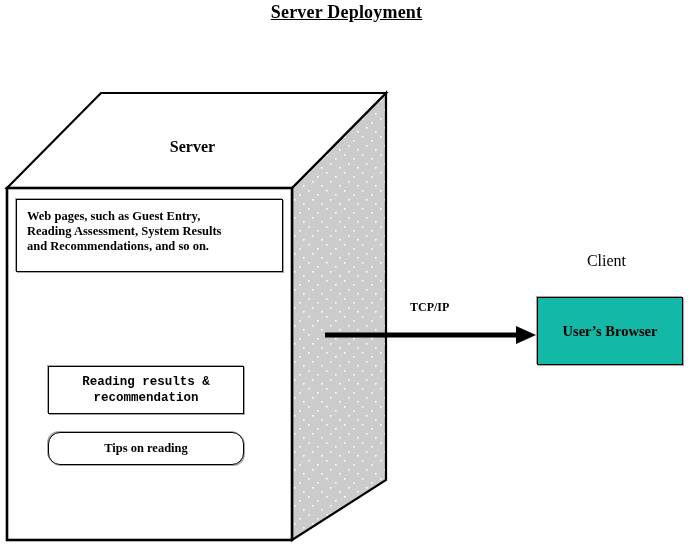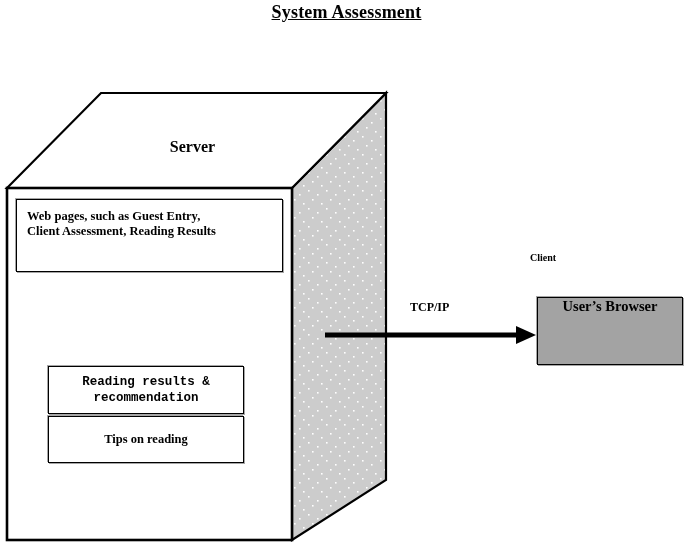--- a/index.html
+++ b/index.html
@@ -88,21 +88,21 @@
     left: 41px;
     width: 196px;
     display: flex;
     align-items: center;
     justify-content: center;
     text-align: center;
   }
   #box-reading-passages   { top: 95px;  height: 29px; }
   #box-questions-answers  { top: 134px; height: 34px; }
   #box-results-recommend  { top: 178px; height: 48px; font-family: Liberation Mono, monospace; }
-  #box-tips-reading       { top: 228px; height: 47px; }
+  #box-tips-reading       { top: 244px; height: 33px; border-radius: 12px; }
   #box-reading-statistics { top: 280px; height: 35px; }
   .list-box .label-2line { line-height: 16px; }
 
   
   #connector {
     position: absolute;
     left: 320px;
     top: 300px;
     width: 230px;
     height: 60px;
@@ -127,44 +127,45 @@
     left: 530px;
     top: 252px;
     width: 160px;
     height: 120px;
   }
   #client-label {
     position: absolute;
     left: 0;
     top: 0;
     width: 153px;
-    font-size: 10px;
-    font-weight: bold;
+    text-align: center;
+    font-size: 16px;
+    font-weight: normal;
   }
   #client-box {
     position: absolute;
     left: 7px;
     top: 45px;
     width: 146px;
     height: 68px;
-    background: #a3a3a3;
+    background: #14b8a6;
     border: 1px solid #000000;
     box-shadow: -1px -1px 0 0 #a6a6a6, 1px 1px 0 0 #a6a6a6;
     box-sizing: border-box;
     display: flex;
-    align-items: flex-start;
+    align-items: center;
     justify-content: center;
     font-size: 14.5px;
     font-weight: bold;
   }
 </style>
 </head>
 <body>
 
-<div id="diagram-title">System Assessment</div>
+<div id="diagram-title">Server Deployment</div>
 
 <div id="server-node">
 
   <svg id="server-3d-svg" width="400" height="470">
     <defs>
       <pattern id="dotfill" width="18" height="18" patternUnits="userSpaceOnUse">
         <rect width="18" height="18" fill="#cccccc"></rect>
         <rect x="2" y="2" width="1.6" height="1.6" fill="#ffffff"></rect>
         <rect x="11" y="6" width="1.6" height="1.6" fill="#ffffff"></rect>
         <rect x="6" y="11" width="1.6" height="1.6" fill="#ffffff"></rect>
@@ -178,21 +179,22 @@
 
     <rect x="7" y="108" width="285" height="352" fill="#ffffff" stroke="#000000" stroke-width="2.6"></rect>
   </svg>
 
   <div id="server-label">Server</div>
 
   <div id="server-front-content">
 
     <div class="inner-box" id="webpages-box">
       <span class="line">Web pages, such as Guest Entry,</span>
-      <span class="line">Client Assessment, Reading Results</span>
+      <span class="line">Reading Assessment, System Results</span>
+      <span class="line">and Recommendations, and so on.</span>
     </div>
 
 
 
     <div class="inner-box list-box" id="box-results-recommend">
       <span class="label-2line">
         <span>Reading results &amp;</span><br>
         <span>recommendation</span>
       </span>
     </div>

